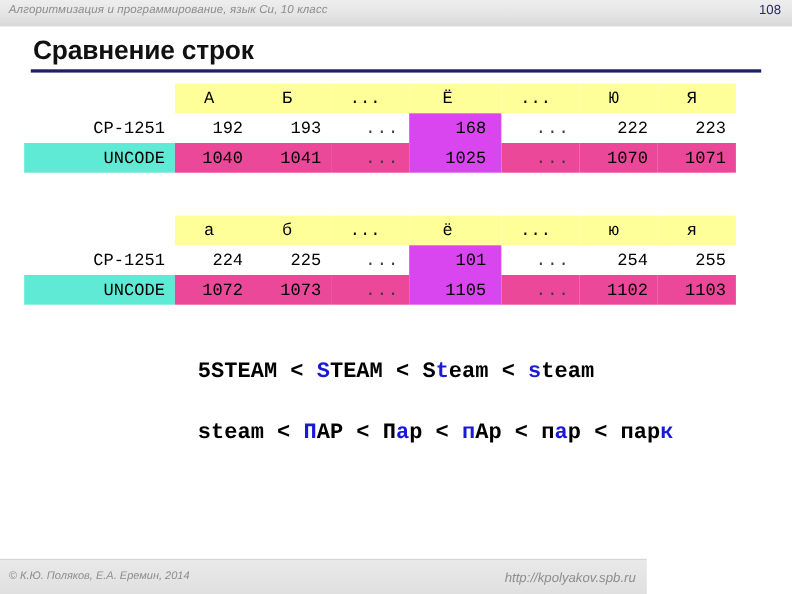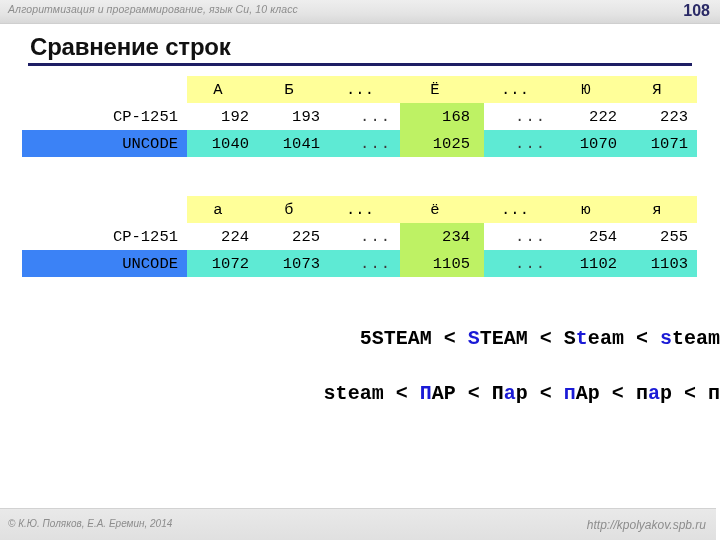--- a/index.html
+++ b/index.html
@@ -30,22 +30,22 @@
     left: 8px; top: 3px;
     font-size: 10.5px;
     font-style: italic;
     color: #8d8d8d;
     white-space: nowrap;
     letter-spacing: 0.1px;
   }
   .header-page {
     position: absolute;
     right: 10px; top: 2px;
-    font-size: 16px;
-    font-weight: bold;
+    font-size: 12px;
+    font-weight: normal;
     color: #2a2a66;
   }
 
   
   .slide-title {
     position: absolute;
     left: 30px; top: 33px;
     font-size: 24px;
     font-weight: bold;
     color: #111111;
@@ -86,47 +86,47 @@
   .enc-table .c-hl     { width: 70px; padding-right: 14px; }
   .enc-table .c-dots2  { width: 62px; padding-right: 9px; }
   .enc-table .c-last   { width: 62px; padding-right: 9px; }
 
   .hdr-row td { background: #ffff99; text-align: center; padding-right: 0; }
   .hdr-row td.rowlabel { background: transparent; }
   .hdr-row td.c-hl { background: #ffff99; }
 
   .row-cp td { background: #ffffff; margin-top: 33px; }
   .row-cp td.rowlabel { background: transparent; }
-  .row-uni td { background: #5eead4; }
-  .row-uni td.rowlabel { background: #3b82f6; padding-left: 28px; }
-
-  .row-cp td.c-hl, .row-uni td.c-hl { background: #bef264; }
+  .row-uni td { background: #ec4899; }
+  .row-uni td.rowlabel { background: #5eead4; }
+
+  .row-cp td.c-hl, .row-uni td.c-hl { background: #d946ef; }
 
   .dots { color: #3b3b3b; letter-spacing: 1px; }
 
   
   .cmp-line {
     position: absolute;
     width: 720px;
-    text-align: right;
+    text-align: center;
     font-family: "Liberation Mono", monospace;
     font-weight: bold;
     color: #000000;
     white-space: nowrap;
   }
   .cmp-line-1 { top: 327px; font-size: 20px; }
   .cmp-line-2 { top: 382px; font-size: 20px; margin-left: 36px; }
   .hl-blue { color: #1a1ad6; }
   .op { color: #000000; }
 
   
   .footer-band {
     position: absolute;
     left: 0; bottom: 0;
-    width: 716px;
+    width: 588px;
     height: 32px;
     background: linear-gradient(to bottom, #e9e9e9 0%, #e0e0e0 100%);
     border-top: 1px solid #d2d2d2;
     box-sizing: border-box;
   }
   .footer-left {
     position: absolute;
     left: 8px; top: 9px;
     font-size: 10px;
     font-style: italic;
@@ -198,21 +198,21 @@
     <td class="c-hl">ё</td>
     <td class="c-dots2">...</td>
     <td class="c-last">ю</td>
     <td class="c-last">я</td>
   </tr>
   <tr class="row-cp">
     <td class="rowlabel">CP-1251</td>
     <td class="c-wide">224</td>
     <td class="c-wide">225</td>
     <td class="c-dots dots">...</td>
-    <td class="c-hl">234</td>
+    <td class="c-hl">101</td>
     <td class="c-dots2 dots">...</td>
     <td class="c-last">254</td>
     <td class="c-last">255</td>
   </tr>
   <tr class="row-uni">
     <td class="rowlabel">UNCODE</td>
     <td class="c-wide">1072</td>
     <td class="c-wide">1073</td>
     <td class="c-dots dots">...</td>
     <td class="c-hl">1105</td>

